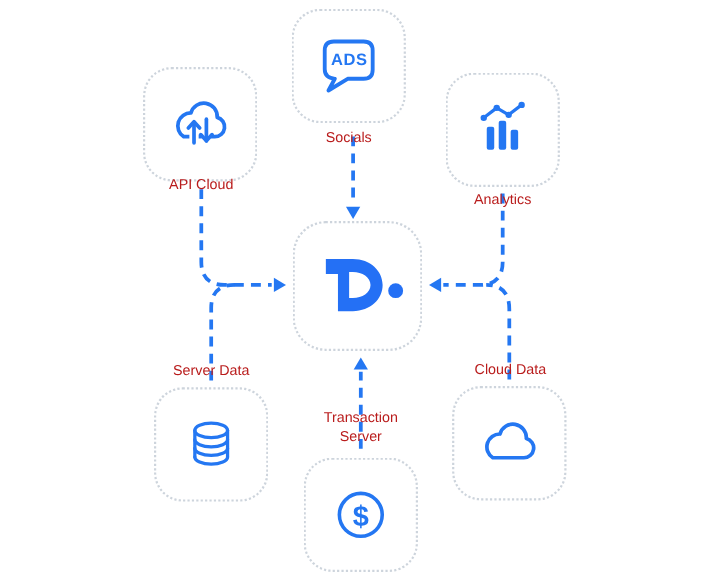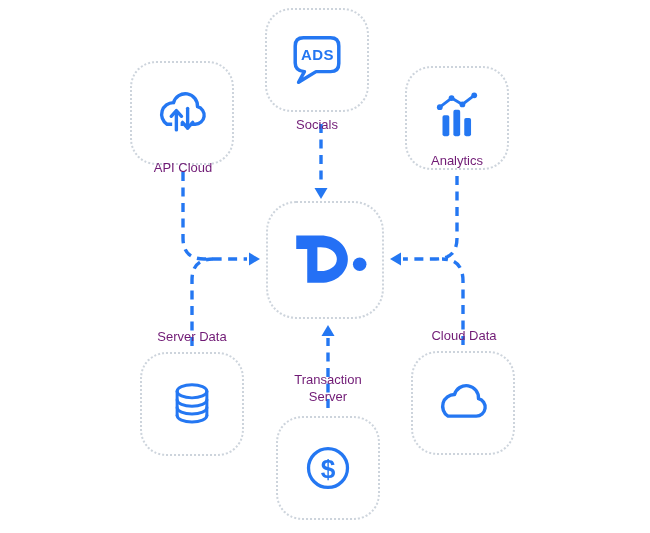--- a/index.html
+++ b/index.html
@@ -31,21 +31,21 @@
     z-index: 2;
     text-align: right;
   }
   .card.hub {
     width: 118px;
     height: 118px;
     border-radius: 30px;
   }
   .node-label {
     position: absolute;
-    color: #701a75;
+    color: #b91c1c;
     font-size: 13px;
     line-height: 1.3;
     text-align: center;
     z-index: 3;
   }
   .ic { display: block; }
 </style>
 </head>
 <body>
 
@@ -102,21 +102,21 @@
       </g>
       <polyline points="13,20 26,10 38,17 51,7" fill="none" stroke="#2477F2" stroke-width="3.2" stroke-linecap="round" stroke-linejoin="round"></polyline>
       <g fill="#2477F2">
         <circle cx="13" cy="20" r="3.2"></circle>
           <circle cx="26" cy="10" r="3.2"></circle>
         <circle cx="38" cy="17" r="3.2"></circle>
           <circle cx="51" cy="7" r="3.2"></circle>
       </g>
     </svg>
   </div>
-  <div class="node-label" style="left:407px;top:153px;width:100px">Analytics</div>
+  <div class="node-label" style="left:407px;top:173px;width:100px">Analytics</div>
 
   <div class="card hub" style="left:266px;top:201px">
     <svg class="ic" width="88" height="70" viewBox="0 0 104 82" role="img" aria-label="D">
       <path fill-rule="evenodd" fill="#2470F5" d="M18 12 H47 C66 12 79 25 79 40 C79 55 66 68 47 68 H31 V28 H18 Z M43 26 H47 C57 26 66 31.5 66 40 C66 48.5 57 54 47 54 H43 Z"></path>
       <circle cx="93" cy="46" r="8" fill="#2470F5"></circle>
     </svg>
   </div>
 
   <div class="node-label" style="left:142px;top:329px;width:100px">Server Data</div>
   <div class="card" style="left:140px;top:352px">

